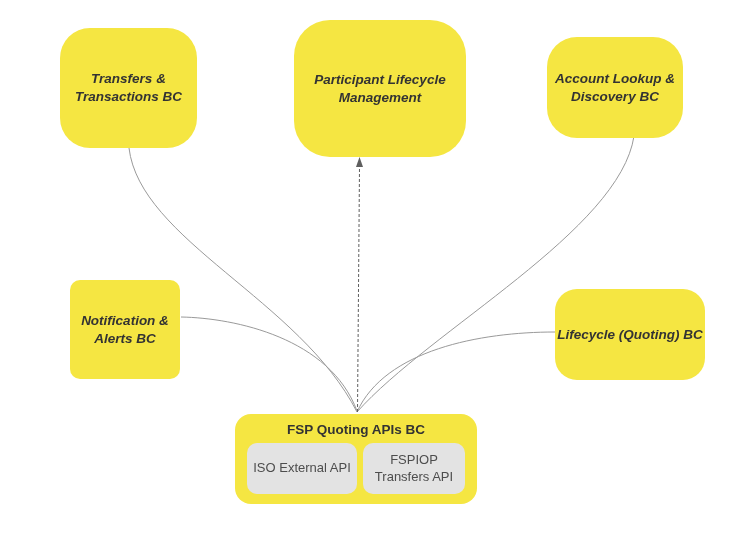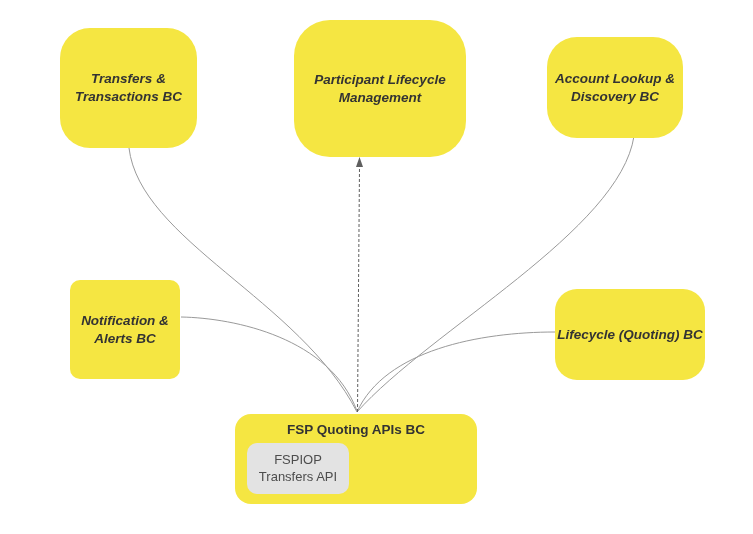--- a/index.html
+++ b/index.html
@@ -74,19 +74,22 @@
     <span>Notification &amp; Alerts BC</span>
   </div>
 
   <div class="node" id="node-agreement">
     <span>Lifecycle (Quoting) BC</span>
   </div>
 
   <div id="node-fsp">
     <div class="fsp-title">FSP Quoting APIs BC</div>
     <div class="fsp-row">
+      <div class="subnode iso">
+        <span>ISO External API</span>
+      </div>
       <div class="subnode fspiop">
         <span>FSPIOP Transfers API</span>
       </div>
     </div>
   </div>
 
 </div>
 
 </body></html>

